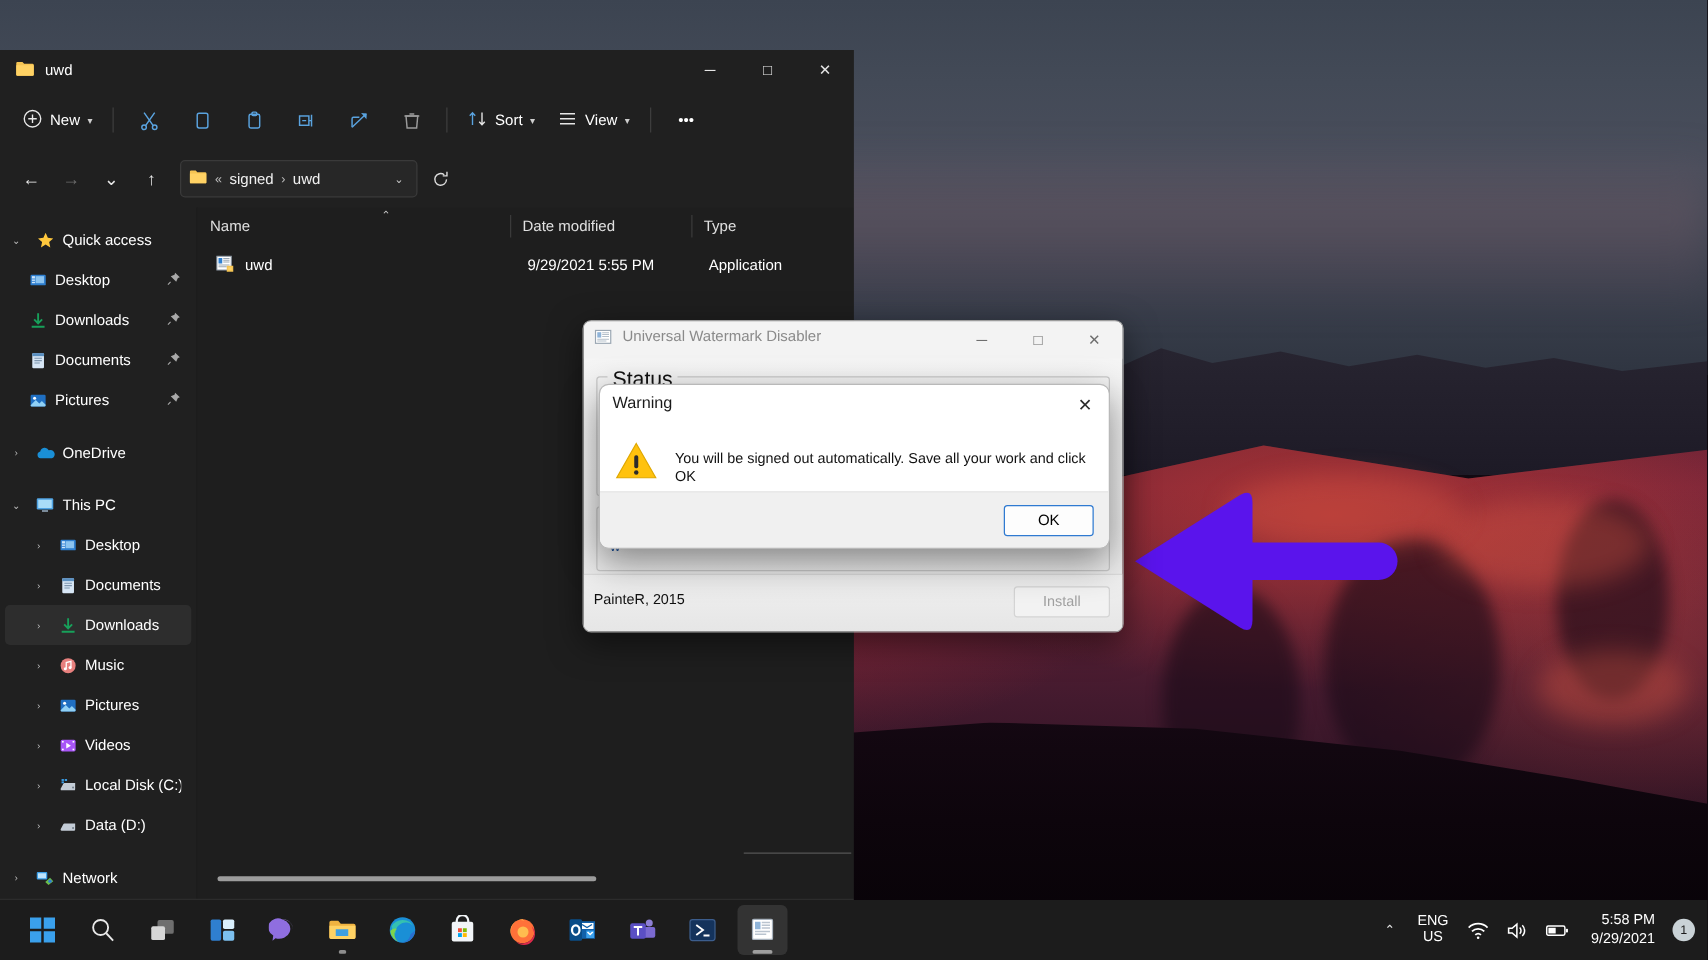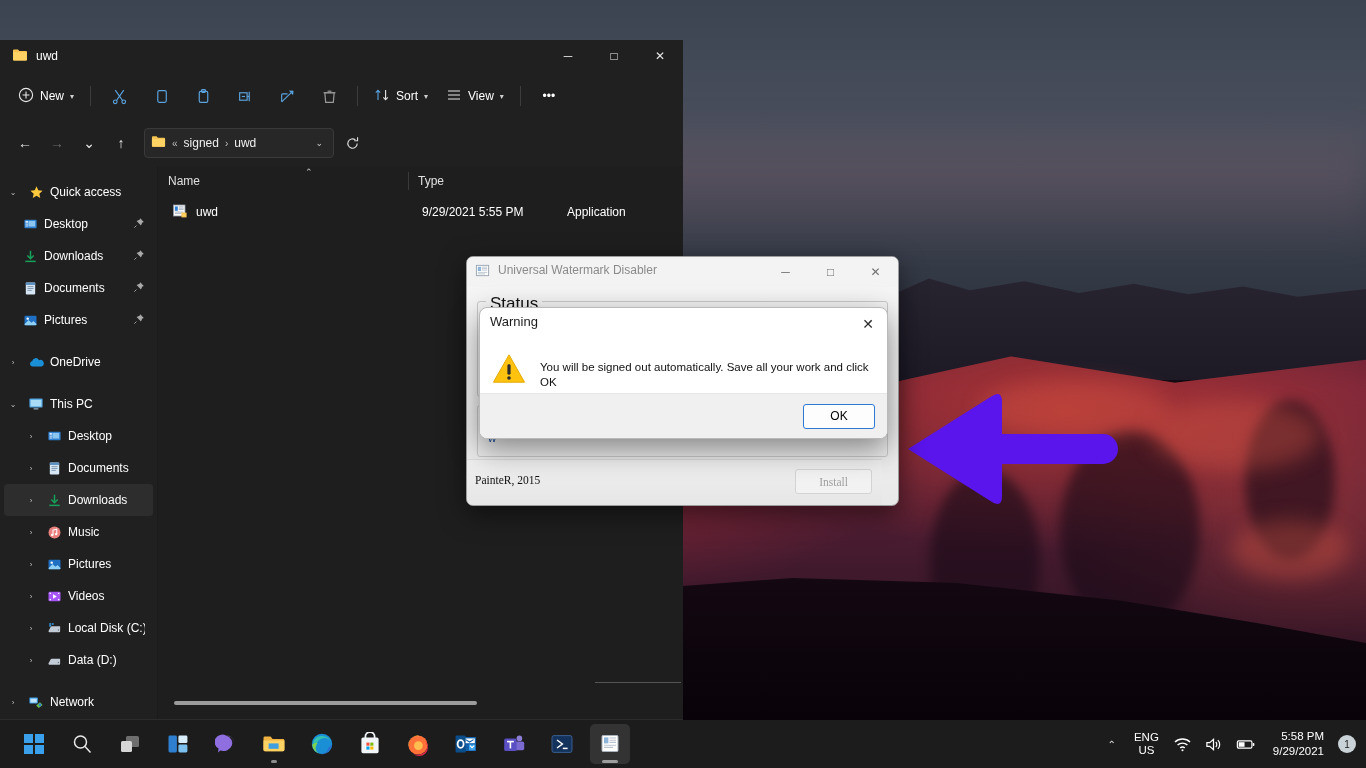--- a/index.html
+++ b/index.html
@@ -236,24 +236,23 @@
     position: absolute; border: 1px solid #c9c9c9; border-radius: 3px;
   }
   .groupbox-label {
     position: absolute; top: -8px; left: 8px; background: #f4f4f4; padding: 0 4px;
     font-size: 17px; color: #111;
   }
   .gb-line { font-size: 11.5px; color: #111; line-height: 16px; padding-left: 10px; }
   .gb-line.blue { color: #1a4f9c; }
 
   .uwd-footer {
-    position: absolute; left: 0; right: 16px; bottom: 0; height: 46px;
+    position: absolute; left: 0; right: 0; bottom: 0; height: 46px;
     background: linear-gradient(180deg,#f0f0f0 0%, #e6e6e6 100%);
     border-top: 1px solid #dcdcdc;
-    font-family: Liberation Serif, serif;
   }
   .uwd-author {
     position: absolute; left: 8px; top: 14px; font-size: 11.5px; color: #111;
   }
   .uwd-install {
     position: absolute; right: 10px; top: 9px; width: 77px; height: 25px;
     background: #f2f2f2; border: 1px solid #d4d4d4; border-radius: 3px;
     color: #a0a0a0; font-size: 11.5px; display: flex; align-items: center; justify-content: center;
   }
 
@@ -703,20 +702,23 @@
         </span>
         <span class="sb-label">Network</span>
       </div>
     </div>
 
     <div class="content">
       <div class="col-header">
         <div class="col name">
           <span>Name</span>
         </div>
+        <div class="col date">
+          <span>Date modified</span>
+        </div>
         <div class="col type">
           <span>Type</span>
         </div>
         <div class="sort-caret">⌃</div>
       </div>
 
       <div class="row">
         <div class="cell name">
           <span>
             <svg width="16" height="16" viewBox="0 0 16 16">

